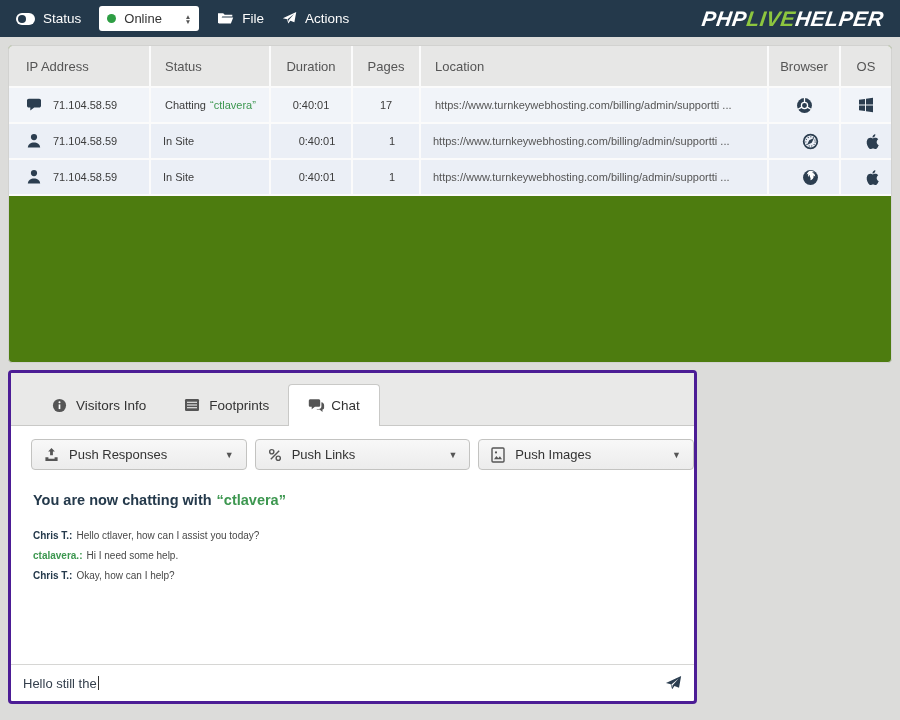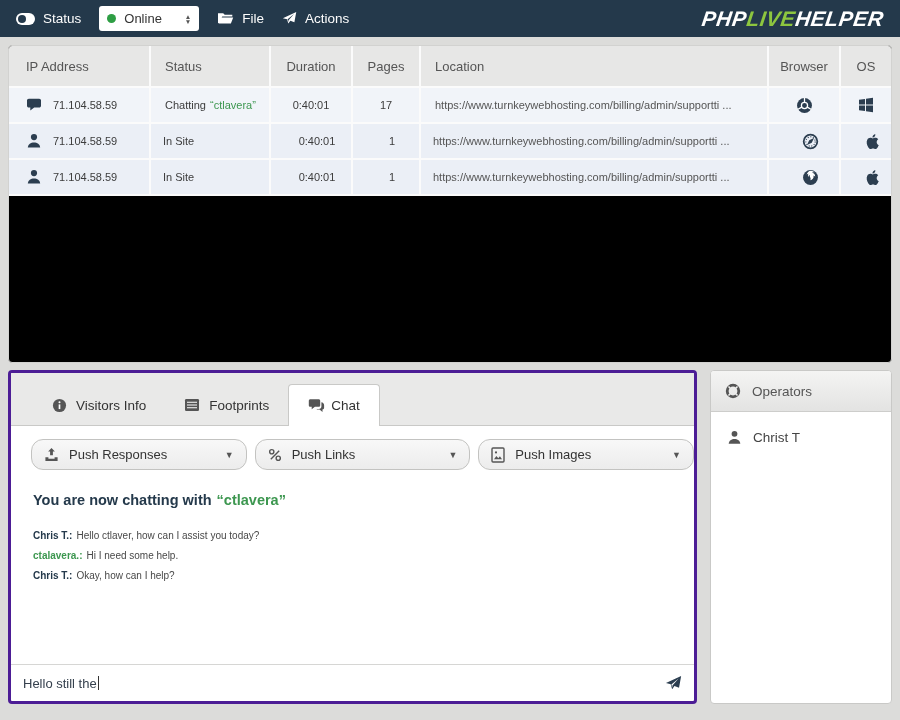--- a/index.html
+++ b/index.html
@@ -27,21 +27,21 @@
   }
   .green-dot { width:9px; height:9px; border-radius:50%; background:#2e9e44; flex:0 0 auto; }
   .spinner { margin-left:auto; display:flex; flex-direction:column; align-items:center; color:#555; font-size:6.5px; line-height:5px; }
   .logo { margin-left:auto; font-style:italic; font-weight:bold; font-size:21px; letter-spacing:.5px; transform:skewX(-8deg); white-space:nowrap; }
   .logo .w { color:#fff; }
   .logo .g { color:#8dc63f; }
 
   
   .visitors-panel {
     position:absolute; left:8px; top:45px; width:884px; height:318px;
-    background:#000000; border:1px solid #d2d2d0; border-radius:4px;
+    background:#4d7c0f; border:1px solid #d2d2d0; border-radius:4px;
     overflow:hidden;
   }
   .vtable { display:grid; grid-template-columns:142px 120px 82px 68px 348px 72px 50px; }
   .hcell {
     background:#e7e7e6; height:42px; display:flex; align-items:center;
     padding:0 14px; font-size:13px; color:#555;
     border-right:2px solid #fbfbfb; border-bottom:2px solid #fbfbfb;
   }
   .hcell:nth-child(7n) { border-right:none; }
   .vrow { display:contents; cursor:pointer; }
@@ -73,21 +73,21 @@
   .tab {
     display:flex; align-items:center; gap:9px; font-size:13.5px; color:#333;
     padding:0 19px; height:40px; cursor:pointer;
   }
   .tab.active {
     background:#fff; border:1px solid #c9c9c7; border-bottom:none;
     border-radius:4px 4px 0 0; margin-bottom:-1px; height:42px;gap:6px;
   }
   .push-row { display:flex; gap:8px; padding:13px 0 0 20px; flex:0 0 auto; }
   .push-select {
-    width:218px; height:31px; border:1px solid #c3c3c1; border-radius:12px;
+    width:218px; height:31px; border:1px solid #c3c3c1; border-radius:4px;
     background:linear-gradient(#f8f8f8,#ececec);
     display:flex; align-items:center; padding:0 12px; gap:10px;
     font-size:13px; color:#333; cursor:pointer;
   }
   .caret { margin-left:auto; font-size:9px; color:#555; }
 
   .chat-body { flex:1; padding:22px 22px 0; overflow:hidden; }
   .chat-banner { font-size:14.5px; font-weight:bold; color:#24394b; }
   .chat-banner .green-name { margin-left:5px; }
   .msg-list { margin-top:18px; }
@@ -361,34 +361,14 @@
       <span>Hello still the</span>
       <span class="text-cursor"></span>
       <span class="send-btn">
         <svg width="17" height="17" viewBox="0 0 16 16">
             <path fill="#2c3e50" d="M15.2 1 .9 7.6l4.5 1.2 1.3 4.6 2.2-3.1 4.3 1.8zM6 8.9l6.8-5.6L7 9.8l-.2 2z"></path>
           </svg>
       </span>
     </div>
   </section>
 
-  <aside class="operators-panel">
-    <div class="op-header">
-      <span>
-        <svg width="16" height="16" viewBox="0 0 16 16">
-            <circle cx="8" cy="8" r="5.8" fill="none" stroke="#555" stroke-width="2.8"></circle>
-            <path stroke="#efefee" stroke-width="1.6" d="M3.5 3.5l2.2 2.2M12.5 3.5l-2.2 2.2M3.5 12.5l2.2-2.2M12.5 12.5l-2.2-2.2"></path>
-          </svg>
-      </span>
-      <span>Operators</span>
-    </div>
-    <div class="op-row">
-      <span>
-        <svg width="15" height="15" viewBox="0 0 16 16">
-            <circle cx="8" cy="4.1" r="3.1" fill="#555"></circle>
-            <path fill="#555" d="M1.8 14.6c.3-3.4 3-5.1 6.2-5.1s5.9 1.7 6.2 5.1z"></path>
-          </svg>
-      </span>
-      <span>Christ T</span>
-    </div>
-  </aside>
 
 </div>
 
 </body></html>

